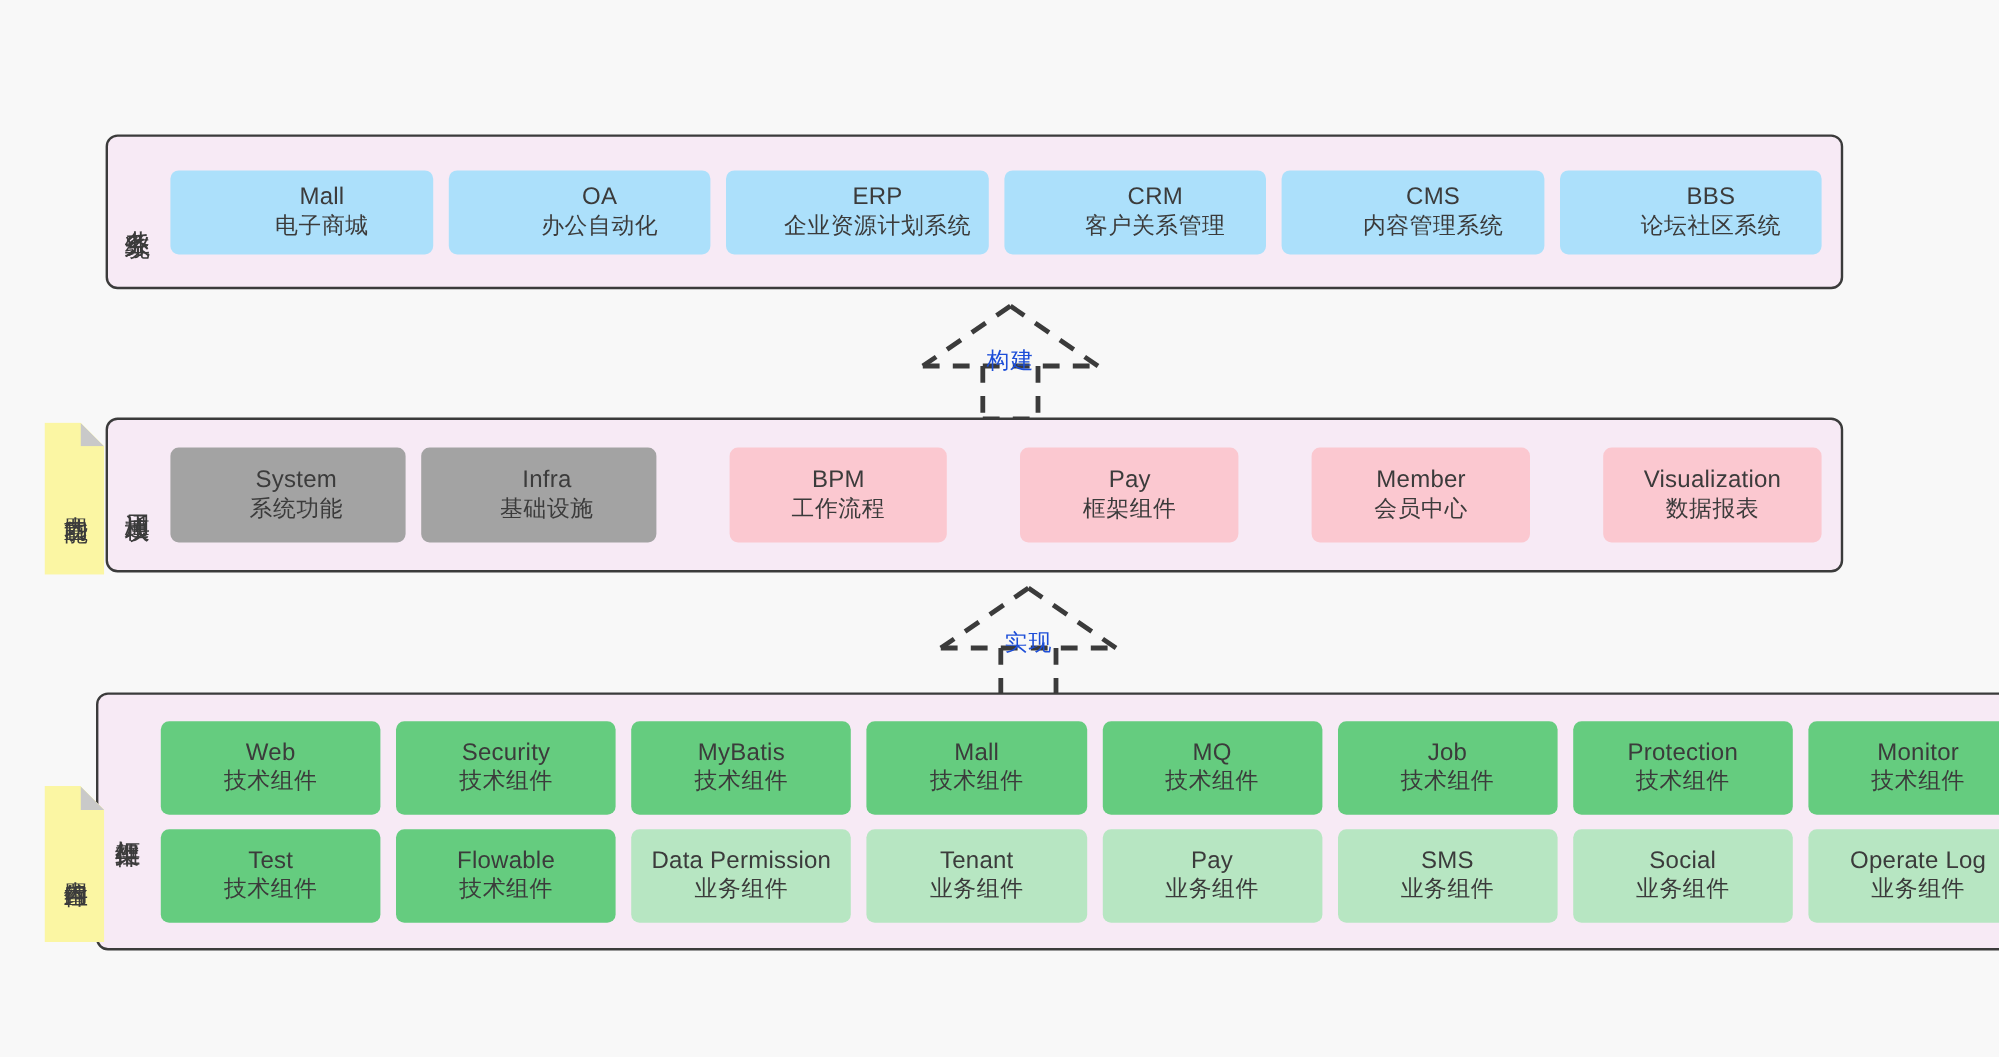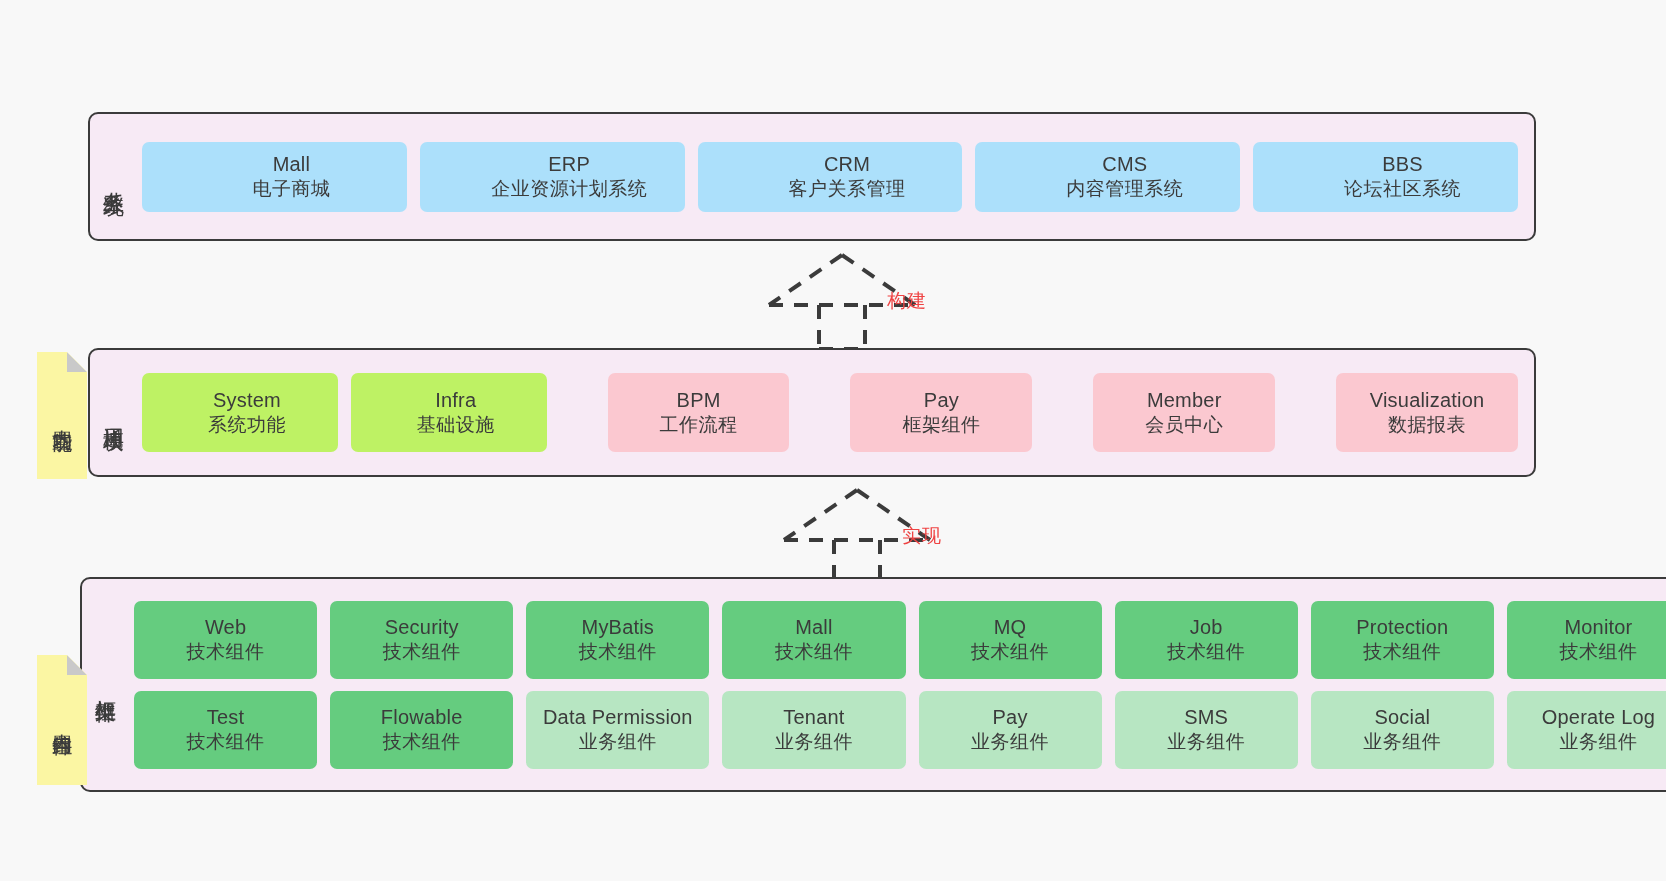--- a/index.html
+++ b/index.html
@@ -77,21 +77,21 @@
   .card .en {
     font-size: 20px;
     letter-spacing: .2px;
   }
   .card .cn {
     font-size: 19px;
     letter-spacing: .5px;
   }
 
   .c-blue        { background: #ace0fb; }
-  .c-red         { background: #bef264; padding-left: 20px; }
+  .c-red         { background: #a3a3a3; padding-left: 20px; }
   .c-pink        { background: #fbc8d0; margin-left: 48px; }
   .c-green       { background: #65cc7f; }
   .c-green-light { background: #b7e6c2; }
 
   
   #layer-business { left: 88px;  top: 112px; width: 1448px; height: 129px; }
   #layer-business .card { height: 70px; padding-left: 40px; }
 
   #layer-common   { left: 88px;  top: 348px; width: 1448px; height: 129px; }
   #layer-common .card { height: 79px; }
@@ -135,41 +135,45 @@
     position: absolute;
     width: 170px;
     height: 100px;
   }
   .arrow svg { display: block; overflow: visible; }
   .arrow .arrow-label {
     position: absolute;
     left: 0;
     right: 0;
     top: 35px;
-    text-align: right;
+    text-align: center;
     font-size: 19px;
     letter-spacing: 1px;
-    color: #ef4444;
+    color: #1d4ed8;
     background: transparent;
   }
   #arrow-build   { left: 757px; top: 253px; }
   #arrow-realize { left: 772px; top: 488px; }
 </style>
 </head>
 <body>
 
 <div id="canvas">
 
   <div class="layer" id="layer-business">
     <div class="layer-title">业务系统</div>
     <div class="layer-body">
       <div class="row">
         <div class="card c-blue">
           <span class="en">Mall</span>
           <span class="cn">电子商城</span>
+        </div>
+        <div class="card c-blue">
+          <span class="en">OA</span>
+          <span class="cn">办公自动化</span>
         </div>
         <div class="card c-blue">
           <span class="en">ERP</span>
           <span class="cn">企业资源计划系统</span>
         </div>
         <div class="card c-blue">
           <span class="en">CRM</span>
           <span class="cn">客户关系管理</span>
         </div>
         <div class="card c-blue">

